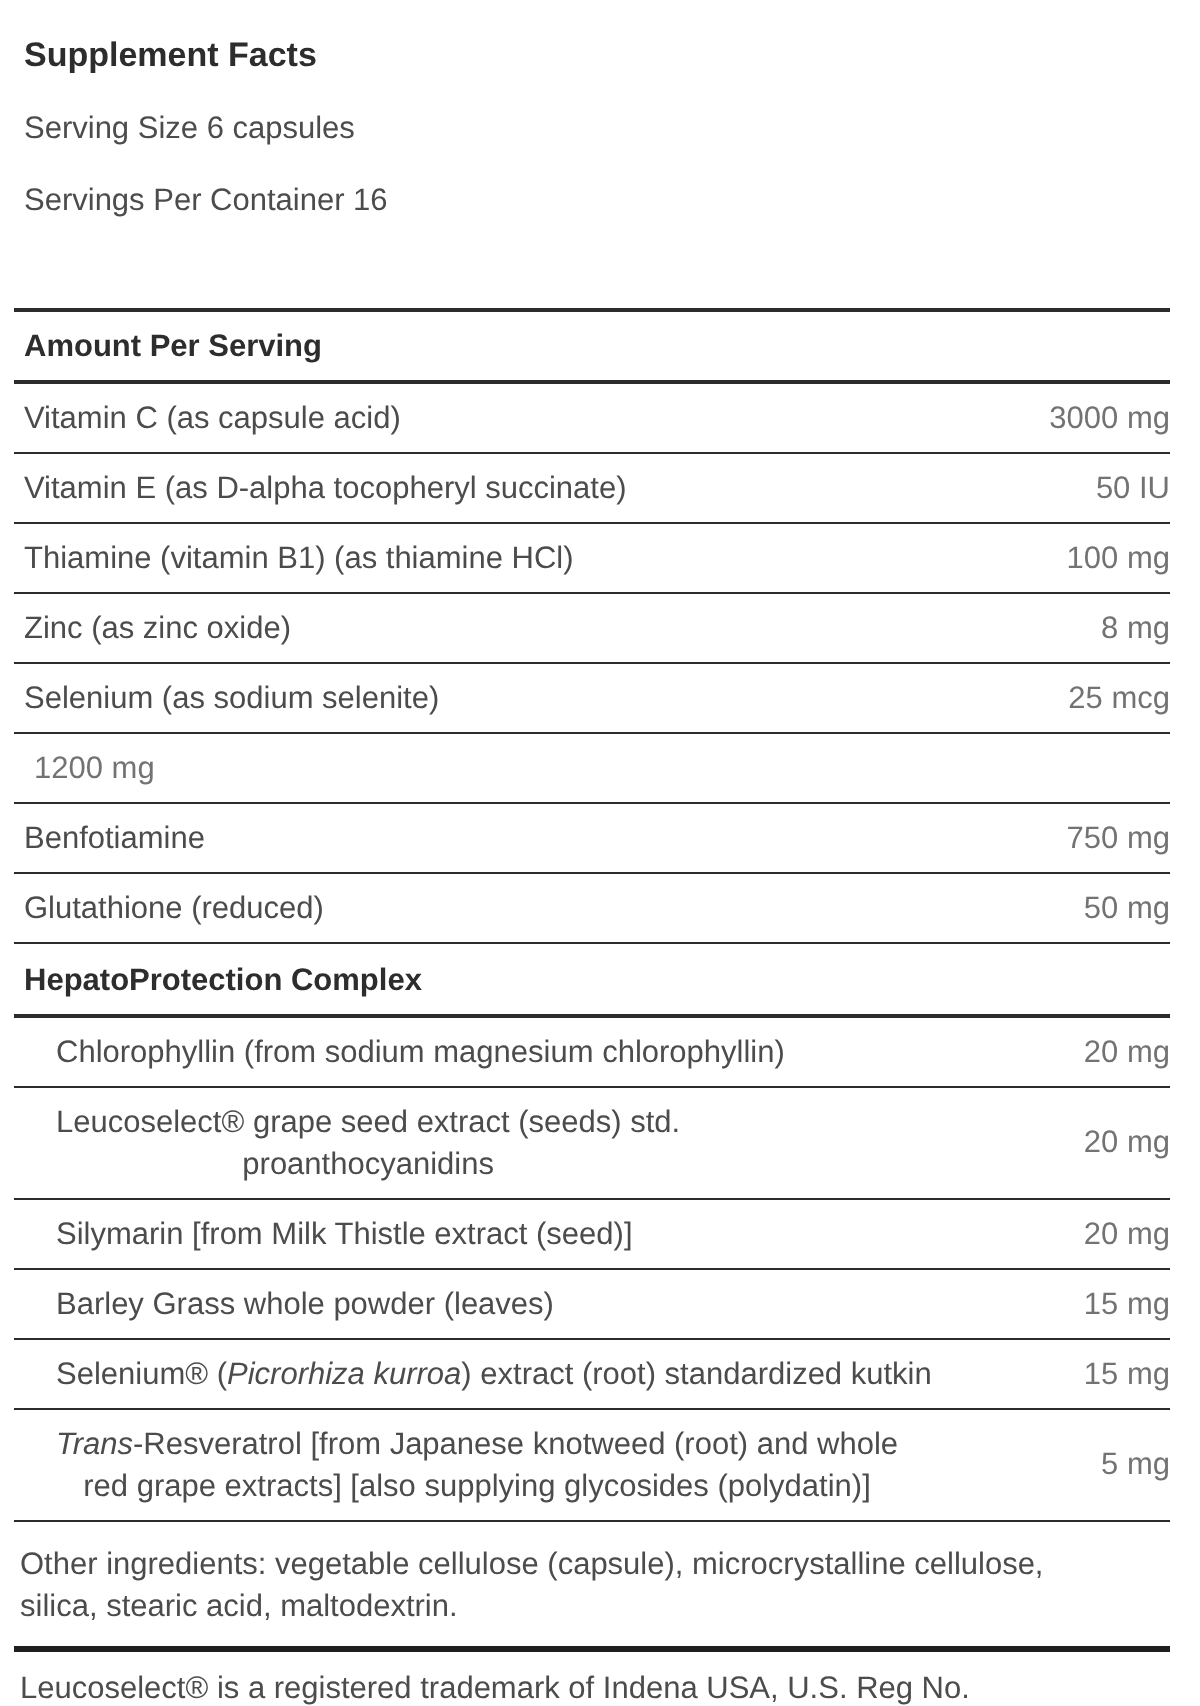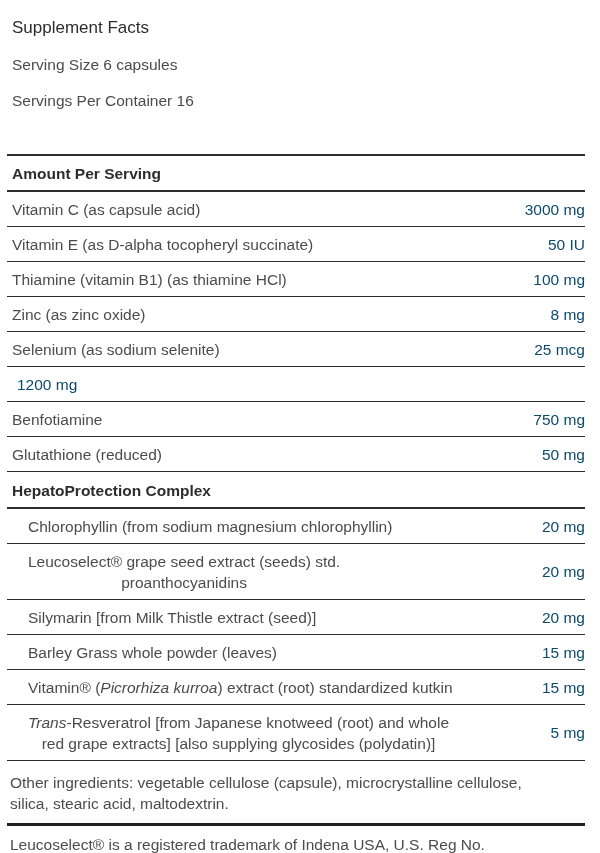--- a/index.html
+++ b/index.html
@@ -6,21 +6,21 @@
   body {
     width: 600px;
     font-family: "Liberation Sans", sans-serif;
     color: #4c4c4c;
     -webkit-font-smoothing: antialiased;
   }
   .label { width: 600px; overflow: hidden; }
 
   .title {
     font-size: 17px;
-    font-weight: normal;
+    font-weight: bold;
     color: #2d2d2d;
     margin: 18px 15px 0 12px;
     line-height: 20px;
   }
   .meta {
     font-size: 15.5px;
     color: #4c4c4c;
     margin: 17px 15px 0 12px;
     line-height: 19px;
   }
@@ -42,21 +42,21 @@
     display: flex;
     justify-content: space-between;
     align-items: center;
     border-bottom: 1.5px solid #2c2c2c;
     font-size: 15.5px;
     line-height: 21px;
     padding: 6.5px 0;
   }
   .row .name { padding-left: 5px; white-space: pre-line; max-width: 460px; }
   .row.sub .name { padding-left: 21px; text-align: center; }
-  .row .amount { white-space: nowrap; padding-left: 10px; color: #0c4a6e; }
+  .row .amount { white-space: nowrap; padding-left: 10px; color: #737373; }
 
   .subhdr-row {
     border-bottom: 2px solid #2c2c2c;
     font-size: 15.5px;
     font-weight: bold;
     color: #2d2d2d;
     padding: 9px 0 7px 5px;
     line-height: 19px;
   }
 
@@ -137,21 +137,21 @@
     </div>
     <div class="row sub">
       <span class="name"><span>Silymarin [from Milk Thistle extract (seed)]</span></span>
       <span class="amount">20 mg</span>
     </div>
     <div class="row sub">
       <span class="name"><span>Barley Grass whole powder (leaves)</span></span>
       <span class="amount">15 mg</span>
     </div>
     <div class="row sub">
-      <span class="name"><span>Vitamin® (</span><span style="font-style: italic;">Picrorhiza kurroa</span><span>) extract (root) standardized kutkin</span></span>
+      <span class="name"><span>Selenium® (</span><span style="font-style: italic;">Picrorhiza kurroa</span><span>) extract (root) standardized kutkin</span></span>
       <span class="amount">15 mg</span>
     </div>
     <div class="row sub">
       <span class="name"><span style="font-style: italic;">Trans</span><span>-Resveratrol [from Japanese knotweed (root) and whole
 red grape extracts] [also supplying glycosides (polydatin)]</span></span>
       <span class="amount">5 mg</span>
     </div>
 
   </div>
 

